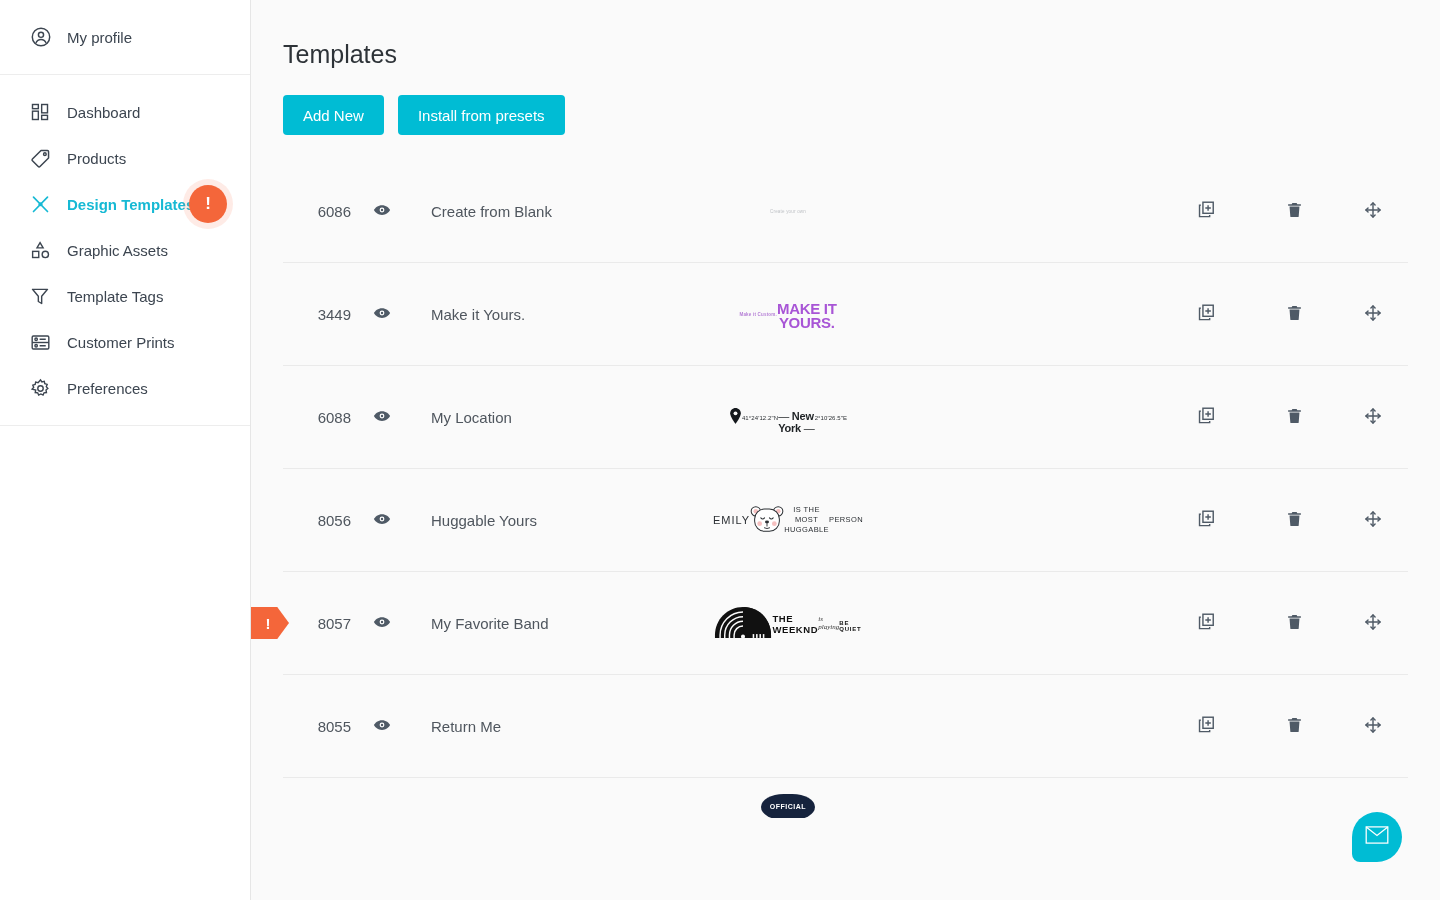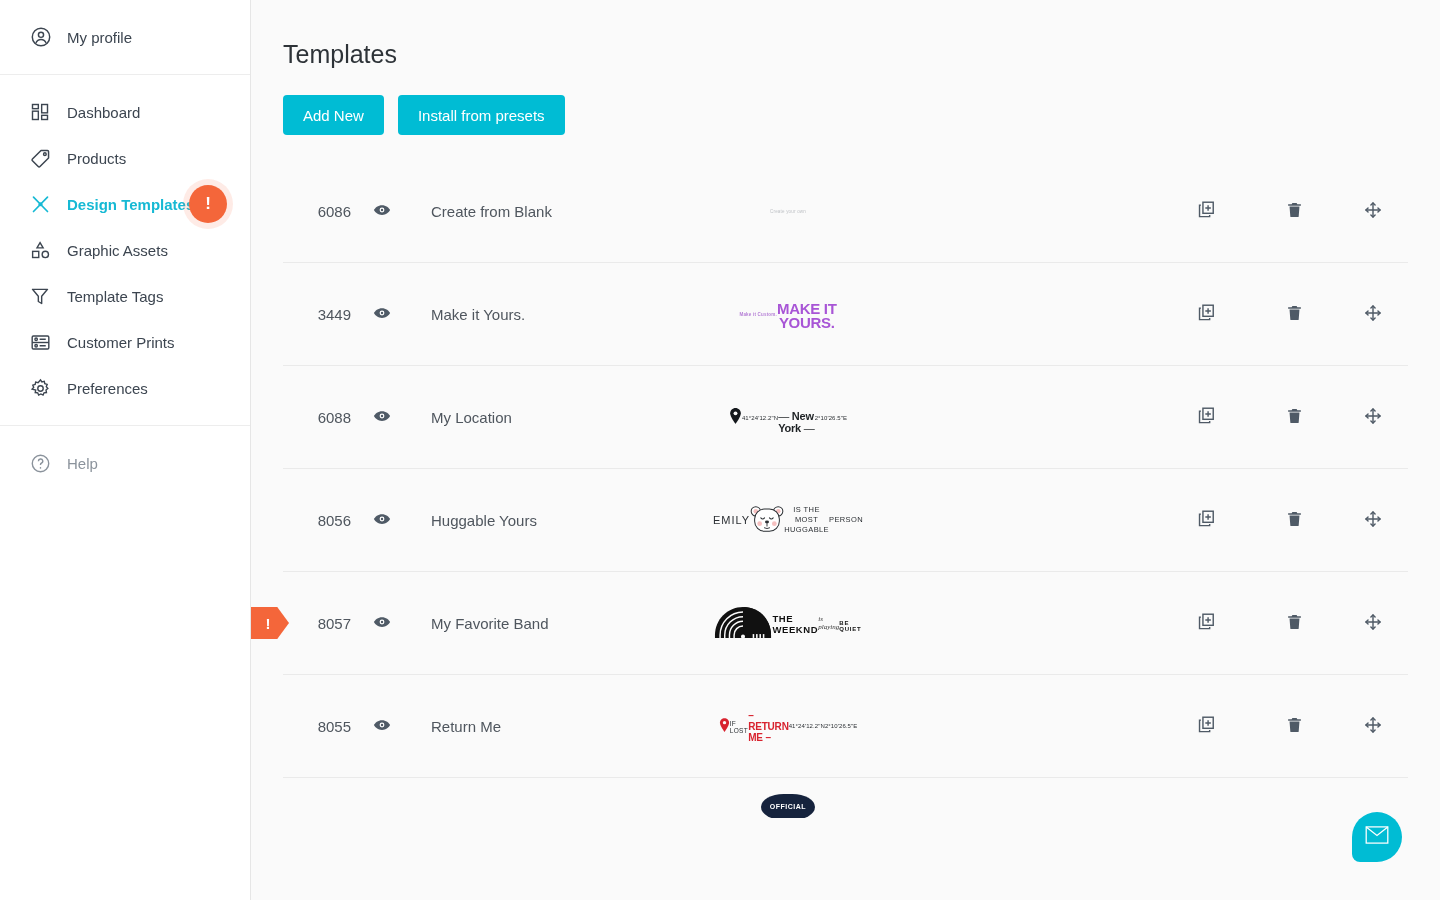--- a/index.html
+++ b/index.html
@@ -268,32 +268,20 @@
         <span class="ic">
           <svg width="21" height="21" viewBox="0 0 24 24" fill="none" stroke="#3c4550" stroke-width="1.6">
             <circle cx="12" cy="12" r="3.1"></circle>
             <path d="M12 2.2l1.6 2.3 2.7-.7.6 2.7 2.7.8-1 2.6 1.8 2.1-2.1 1.8.5 2.8-2.8.3-1.1 2.6-2.5-1.3-2.5 1.3-1.1-2.6-2.8-.3.5-2.8L2.4 12.8l1.8-2.1-1-2.6 2.7-.8.6-2.7 2.7.7z"></path>
           </svg>
         </span>
         <span class="lbl">Preferences</span>
       </div>
     </div>
 
-    <div class="nav-group last">
-      <div class="nav-item muted">
-        <span class="ic">
-          <svg width="21" height="21" viewBox="0 0 24 24" fill="none" stroke="#8b939c" stroke-width="1.6">
-            <circle cx="12" cy="12" r="9.4"></circle>
-            <path d="M9.6 9.3a2.5 2.5 0 1 1 3.3 2.4c-.7.3-.9.9-.9 1.6v.4"></path>
-            <circle cx="12" cy="17" r=".9" fill="#8b939c" stroke="none"></circle>
-          </svg>
-        </span>
-        <span class="lbl">Help</span>
-      </div>
-    </div>
   </aside>
 
   <main class="main">
 
     <h1 class="page-title">Templates</h1>
 
 
     <div class="btn-row">
       <button class="btn">Add New</button>
       <button class="btn">Install from presets</button>
@@ -581,34 +569,20 @@
         <div class="c-active">
           <span class="icon-btn">
             <svg width="18" height="18" viewBox="0 0 24 24" fill="#4f5a66">
                 <path d="M12 5.5C6.8 5.5 2.6 9 1.2 12c1.4 3 5.6 6.5 10.8 6.5S21.4 15 22.8 12C21.4 9 17.2 5.5 12 5.5z"></path>
                 <circle cx="12" cy="12" r="3.2" fill="#fff"></circle>
                 <circle cx="12" cy="12" r="1.6" fill="#4f5a66"></circle>
               </svg>
           </span>
         </div>
         <div class="c-name">Return Me</div>
-        <div class="c-thumb">
-          <div class="thumb">
-            <span>
-              <svg width="11" height="14" viewBox="0 0 24 30" fill="#d8232f">
-                  <path d="M12 0C6.5 0 2 4.5 2 10c0 7 10 20 10 20s10-13 10-20c0-5.5-4.5-10-10-10z"></path>
-                  <circle cx="12" cy="10" r="3.6" fill="#fafafa"></circle>
-                </svg>
-            </span>
-            <div class="t-iflost" style="margin-top:1px">IF LOST</div>
-            <div class="t-return">– RETURN ME –</div>
-            <div class="t-coord">41°24'12.2"N</div>
-            <div class="t-coord">2°10'26.5"E</div>
-          </div>
-        </div>
         <div class="c-spacer"></div>
         <div class="c-clone">
           <span class="icon-btn">
             <svg width="19" height="19" viewBox="0 0 24 24" fill="none" stroke="#4f5a66" stroke-width="1.8">
               <rect x="7.5" y="2.8" width="13" height="14"></rect>
                 <polyline points="5,6.5 3.2,6.5 3.2,21 16,21 16,19"></polyline>
               <path d="M14 6.5v7M10.5 10h7"></path>
             </svg>
           </span>
         </div>

